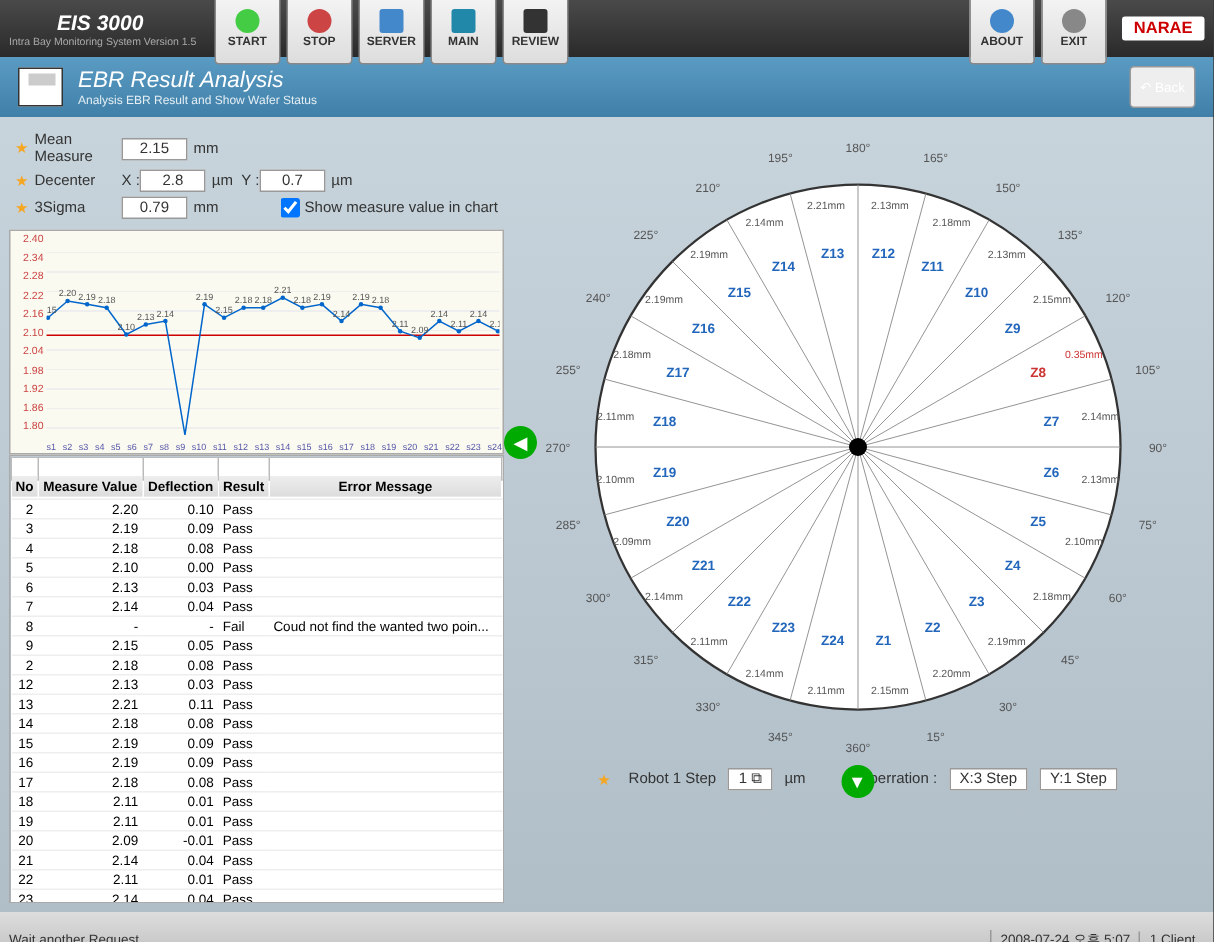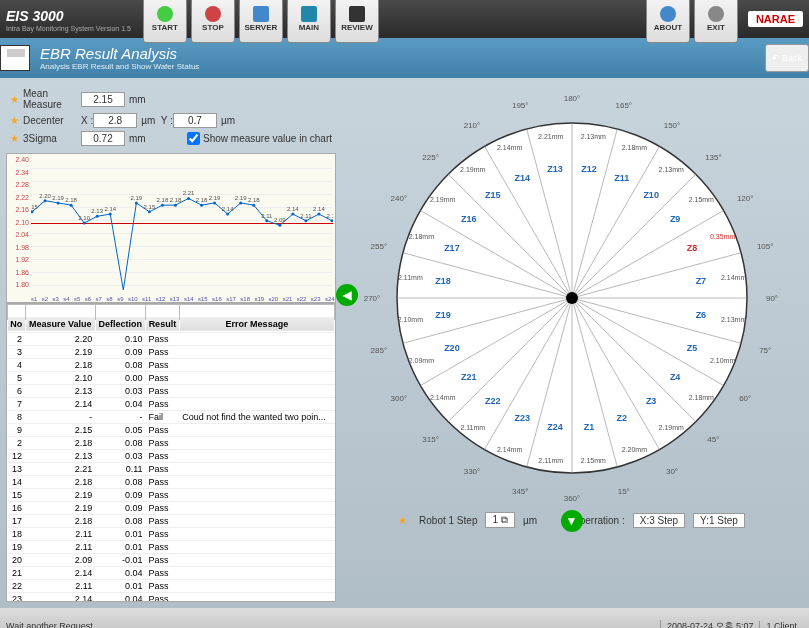--- a/index.html
+++ b/index.html
@@ -1,25 +1,25 @@
 <!DOCTYPE html>
 <html><head>
 <meta charset="utf-8">
 <style>
 * { box-sizing: border-box; margin: 0; padding: 0; font-family: Arial, sans-serif; }
 body { width: 809px; height: 628px; background: #3a3a3a; overflow: hidden; }
 .topbar { height: 38px; background: linear-gradient(#4a4a4a,#2a2a2a); display: flex; align-items: center; padding: 0 6px; }
-.logo { color: #fff; font-style: italic; font-weight: bold; font-size: 14px; margin-right: 4px; }
+.logo { color: #fff; font-style: italic; font-weight: bold; font-size: 14px; margin-right: 4px; margin-left: 32px; }
 .logo-sub { color: #aaa; font-size: 7px; margin-right: 10px; }
 .tbtn { width: 44px; height: 48px; background: linear-gradient(#f5f5f5,#ddd); border: 1px solid #888; border-radius: 3px; margin: 0 2px; display: flex; flex-direction: column; align-items: center; justify-content: center; cursor: pointer; }
 .tbtn .ico { width: 16px; height: 16px; border-radius: 50%; }
 .tbtn .lbl { font-size: 8px; color: #333; font-weight: bold; margin-top: 1px; }
 .spacer { flex: 1; }
 .brand { color: #c00; font-weight: bold; font-size: 11px; background: #fff; padding: 2px 8px; border-radius: 2px; }
-.header { height: 40px; background: linear-gradient(#5a9bc4,#4080a8); display: flex; align-items: center; padding: 0 0; color: #fff; }
+.header { height: 40px; background: linear-gradient(#5a9bc4,#4080a8); display: flex; align-items: center; padding: 0 12px; color: #fff; }
 .disk-ico { width: 30px; height: 26px; background: #fff; border: 1px solid #333; margin-right: 10px; position: relative; }
 .disk-ico::before { content:""; position:absolute; top:3px; left:6px; width:18px; height:8px; background:#ccc; }
 .hdr-title { font-size: 15px; font-style: italic; }
 .hdr-sub { font-size: 8px; opacity: .85; }
 .back-btn { margin-left: auto; width: 44px; height: 28px; background: #eee; border: 1px solid #999; border-radius: 3px; font-size: 9px; display:flex; align-items:center; justify-content:center; cursor:pointer; }
 .content { display: flex; height: 530px; background: linear-gradient(#c8d4dc,#b0bec8); padding: 6px; gap: 4px; }
 .left { width: 330px; display: flex; flex-direction: column; }
 .metrics { font-size: 10px; color: #333; padding: 4px; }
 .metrics .row { display: flex; align-items: center; margin-bottom: 3px; }
 .star { color: #f5a623; margin-right: 4px; }
@@ -113,21 +113,21 @@
         <span>X :</span>
         <span class="mval">2.8</span>
         <span>µm</span>&nbsp;&nbsp;
         <span>Y :</span>
         <span class="mval">0.7</span>
         <span>µm</span>
       </div>
       <div class="row">
         <span class="star">★</span>
         <span class="mlbl">3Sigma</span>
-        <span class="mval">0.72</span>
+        <span class="mval">0.79</span>
         <span>mm</span>
         <span style="flex:1"></span>
         <input type="checkbox" checked="" style="">
         <span style="margin-left:3px">Show measure value in chart</span>
       </div>
     </div>
 
     <div class="chart">
       <div class="yaxis" id="yaxis">
           <div>2.40</div>

